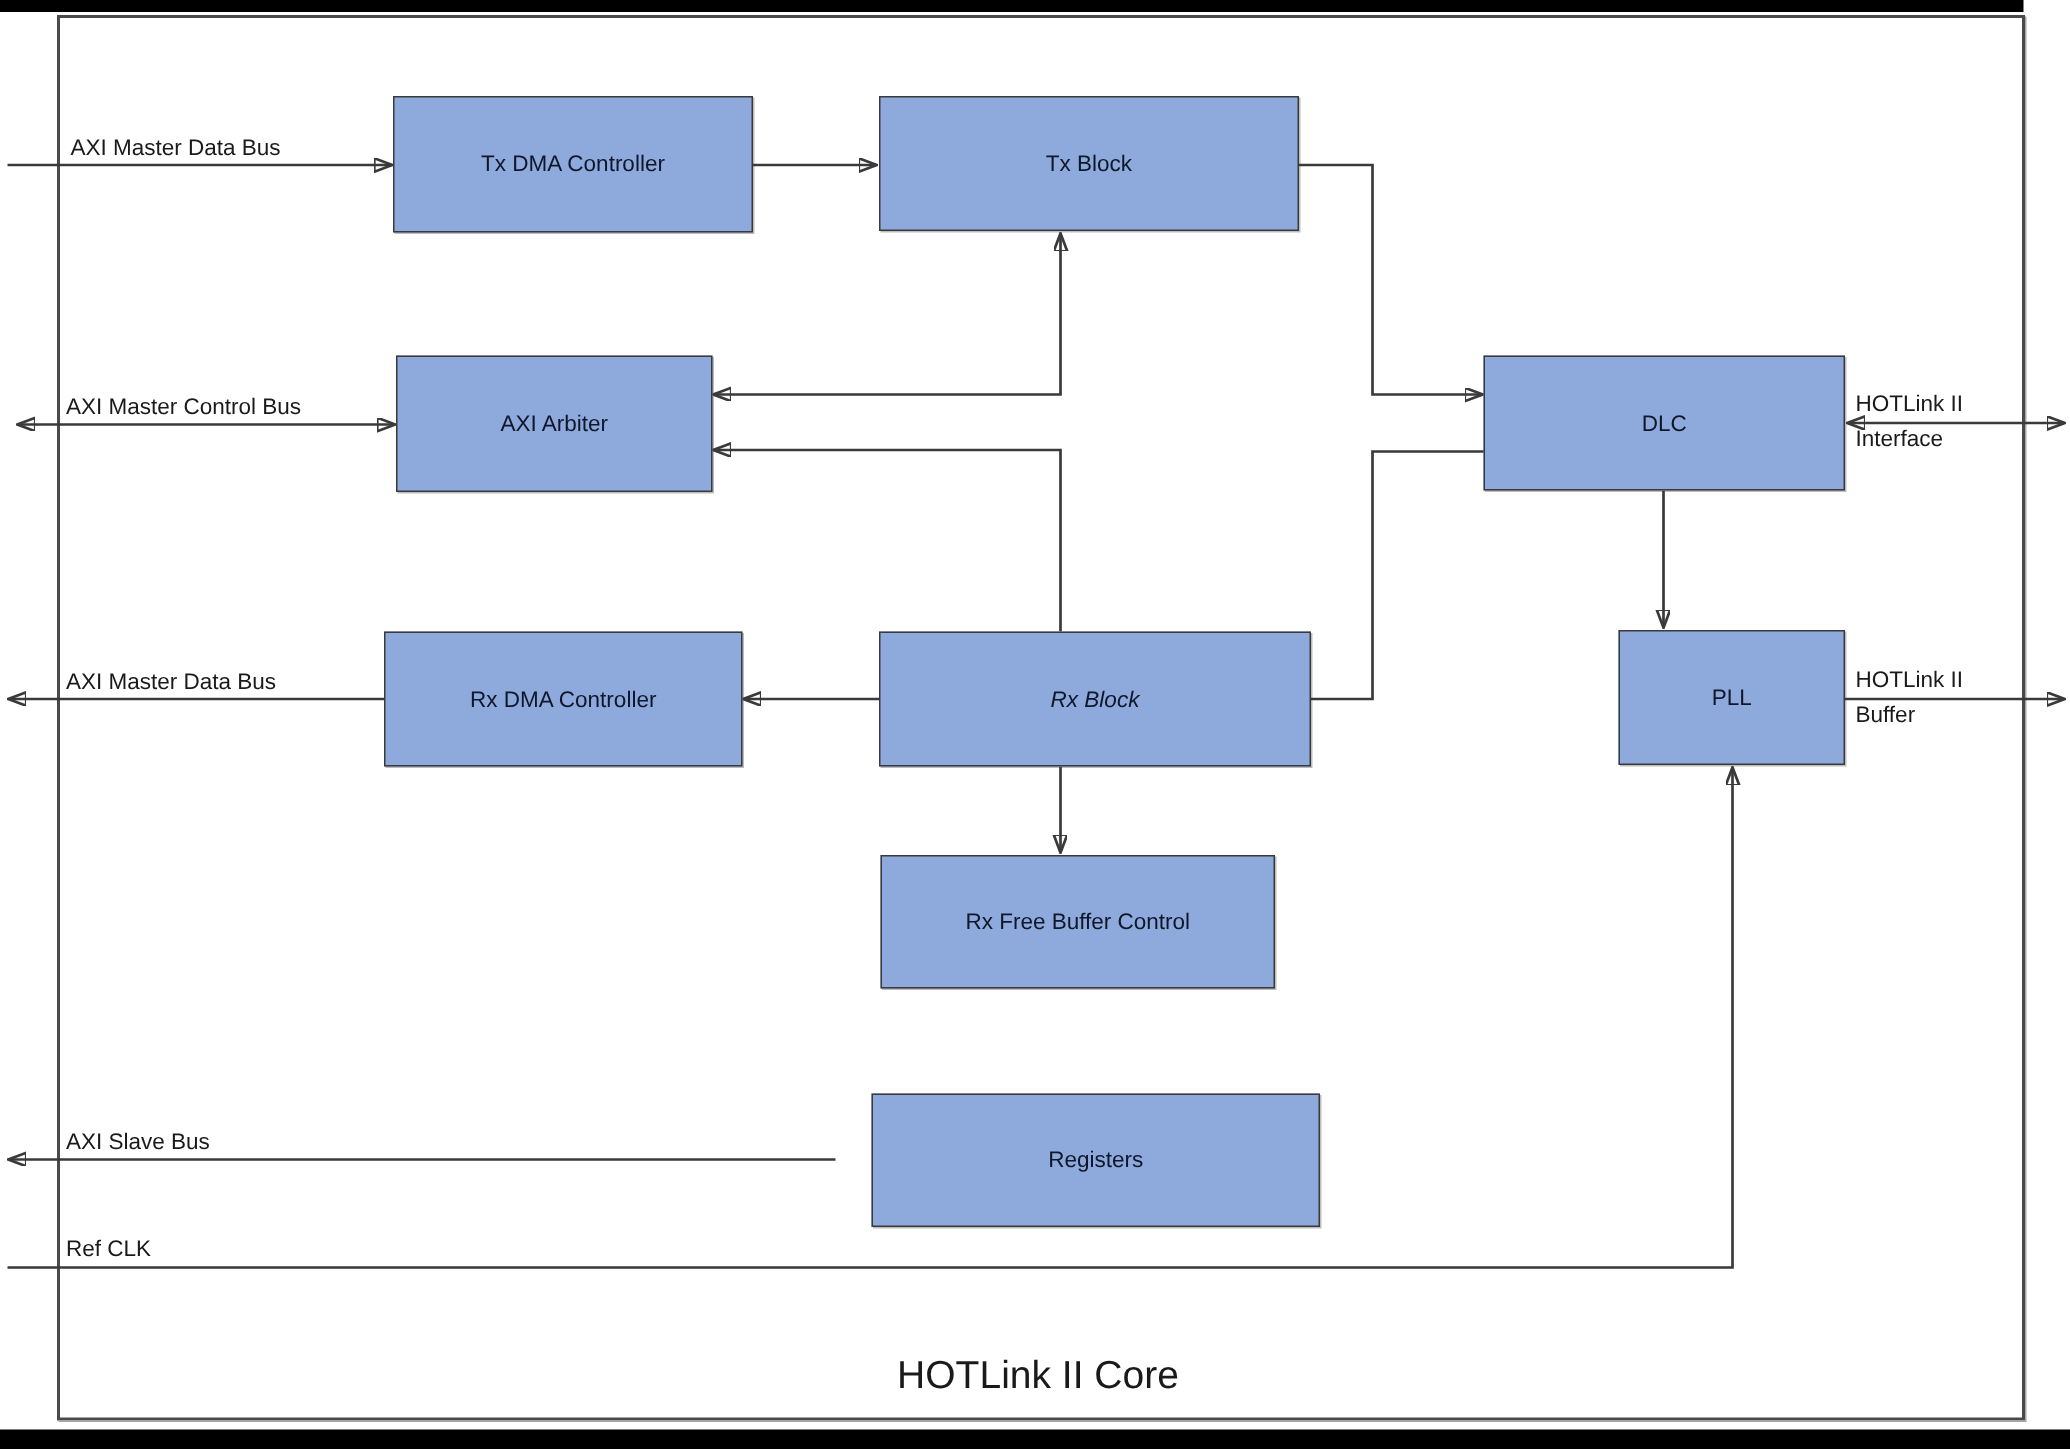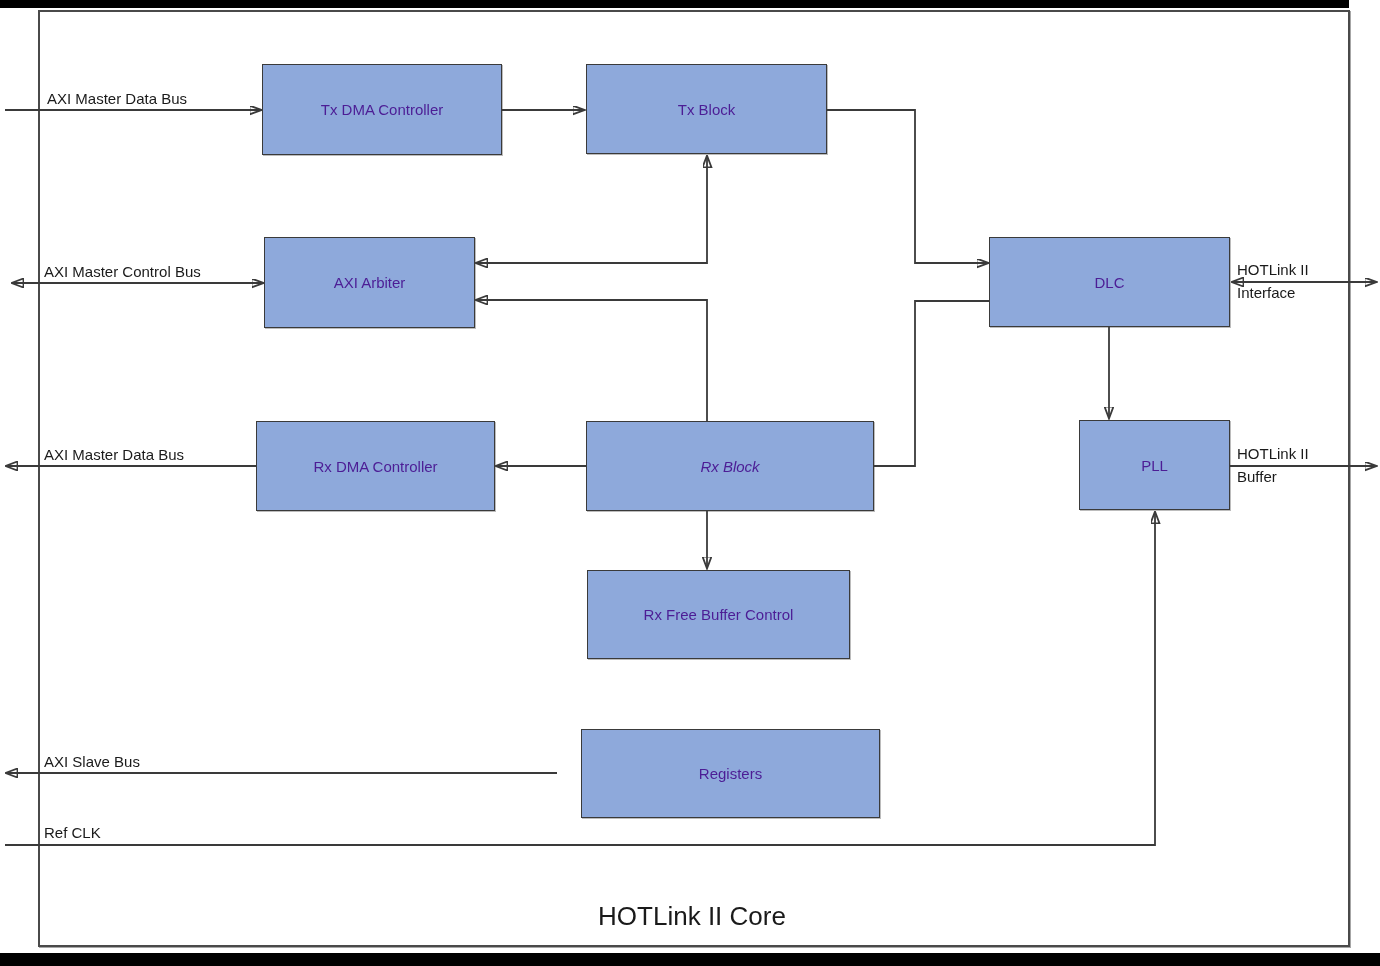--- a/index.html
+++ b/index.html
@@ -23,21 +23,21 @@
     background:transparent;
   }
   svg.wires{position:absolute;left:0;top:0;width:1380px;height:966px;}
   svg.wires path{fill:none;stroke:var(--line,#3a3a3a);stroke-width:1.8px;}
   .block{
     position:absolute;
     background:var(--block-fill,#8EA9DB);
     border:1.5px solid var(--block-border,#3a3a3a);
     box-shadow:1px 1px 0 rgba(64,64,64,0.35);
     display:flex;align-items:center;justify-content:center;
-    font-size:15px;color:#4c1d95;text-align:left;
+    font-size:15px;color:#0f172a;text-align:left;
     box-sizing:border-box;
   }
   .bus-label{
     position:absolute;font-size:15px;color:#1a1a1a;white-space:nowrap;
   }
   .right-label{
     position:absolute;width:120px;text-align:left;
     font-size:15px;color:#1a1a1a;line-height:23px;
   }
   .diagram-title{
@@ -74,21 +74,21 @@
   <path d="M 1109 327 V 418" marker-end="url(#arrE)"></path>
   <path d="M 1232 282 H 1376" marker-start="url(#arrS)" marker-end="url(#arrE)"></path>
   <path d="M 1230 466 H 1376" marker-end="url(#arrE)"></path>
   <path d="M 557 773 H 6" marker-end="url(#arrE)"></path>
   <path d="M 5 845 H 1155 V 512" marker-end="url(#arrE)"></path>
 </svg>
 
 <div class="block" style="left:262px;top:64px;width:240px;height:91px;">
   <span>Tx DMA Controller</span>
 </div>
-<div class="block" style="left:586px;top:64px;width:241px;height:90px;">
+<div class="block" style="left:586px;top:64px;width:280px;height:90px;">
   <span>Tx Block</span>
 </div>
 <div class="block" style="left:264px;top:237px;width:211px;height:91px;">
   <span>AXI Arbiter</span>
 </div>
 <div class="block" style="left:989px;top:237px;width:241px;height:90px;">
   <span>DLC</span>
 </div>
 <div class="block" style="left:256px;top:421px;width:239px;height:90px;">
   <span>Rx DMA Controller</span>

